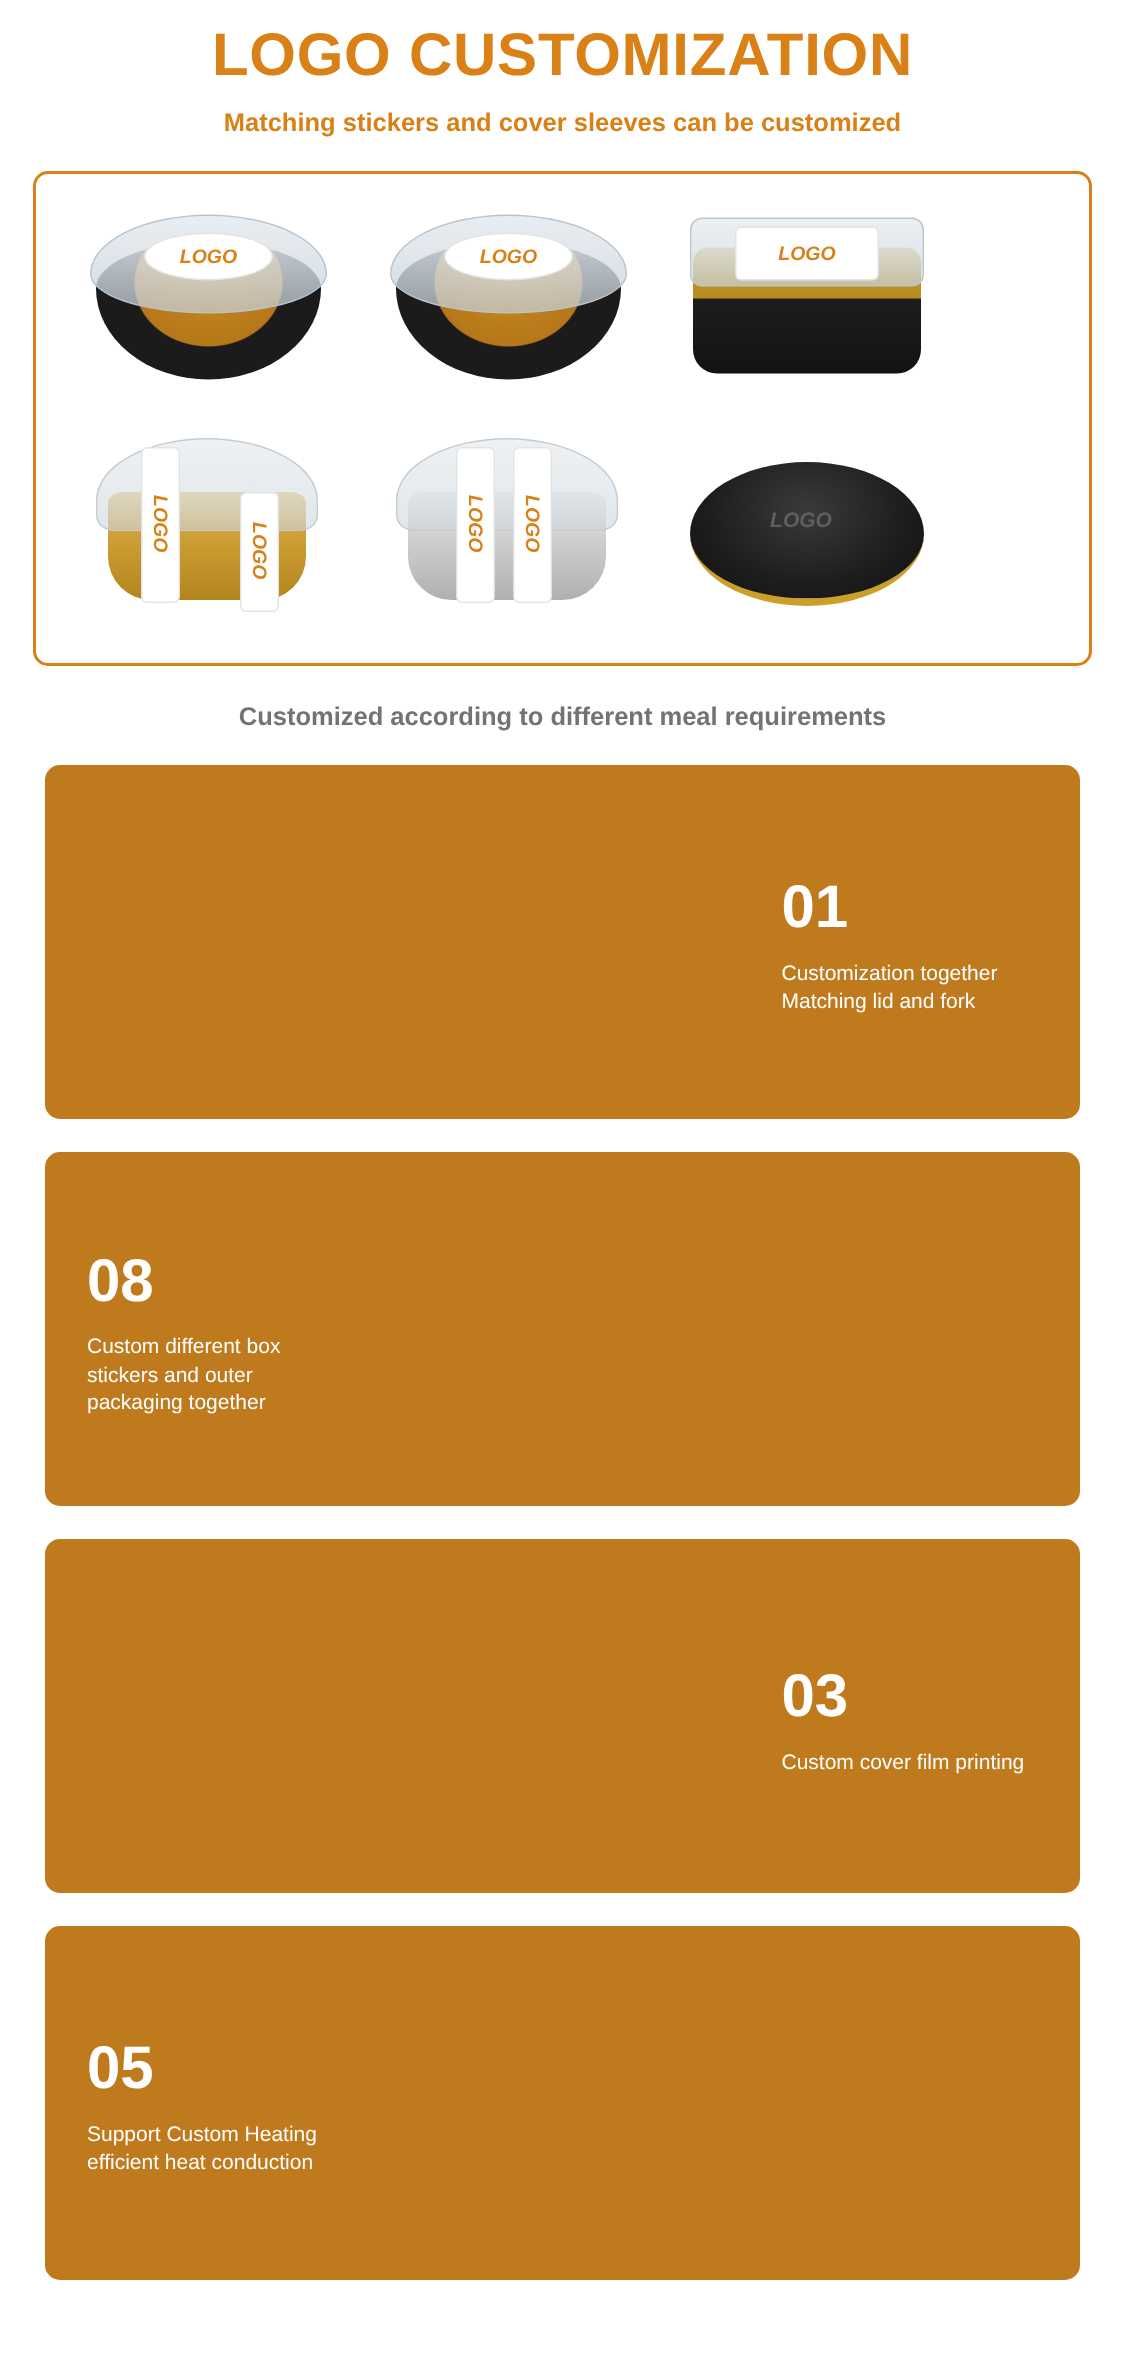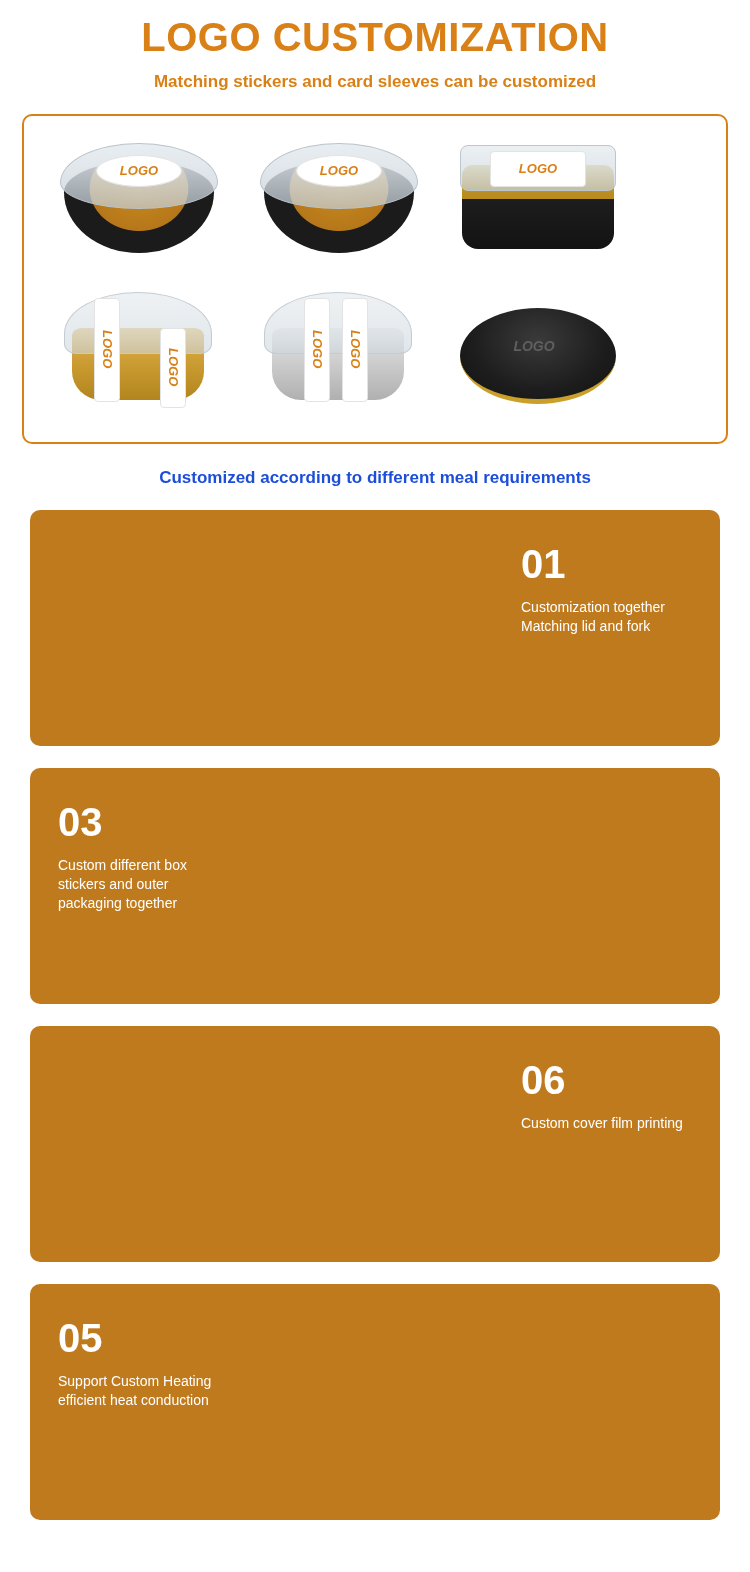--- a/index.html
+++ b/index.html
@@ -118,30 +118,30 @@
     position: absolute; left: 0; right: 0; top: 54px;
     text-align: center; color: #5f5f5f; font-style: italic;
     font-weight: bold; font-size: 14px;
   }
 
   .section-note {
     margin-top: 24px;
     text-align: center;
     font-size: 17px;
     font-weight: bold;
-    color: #1d4ed8;
+    color: #737373;
   }
 
   
   .cards { margin-top: 22px; padding: 0 30px; }
   .card {
     background: #c07a1e;
     border-radius: 10px;
     display: flex;
-    align-items: flex-start;
+    align-items: center;
     margin-bottom: 22px;
     padding: 18px;
     height: 236px;
   }
   .card .photo {
     background: #fff;
     border-radius: 6px;
     flex: 0 0 455px;
     position: relative;
     overflow: hidden;
@@ -262,21 +262,21 @@
     position: absolute; right: 52px; top: 116px; width: 134px; height: 76px;
     border-left: 4px solid #9aa0a5; border-right: 4px solid #9aa0a5;
     transform: perspective(120px) rotateX(8deg);
   }
 </style>
 </head>
 <body>
 
 <div class="header">
   <div class="main-title">LOGO CUSTOMIZATION</div>
-  <div class="sub-title">Matching stickers and card sleeves can be customized</div>
+  <div class="sub-title">Matching stickers and cover sleeves can be customized</div>
 </div>
 
 <div class="showcase">
 
   <div class="showcase-row">
 
     <div class="prod">
       <div class="bowl-black"></div>
       <div class="lid-clear"></div>
       <div class="logo-tag tag-oval">LOGO</div>
@@ -339,21 +339,21 @@
       <div class="fork" style="left:416px;background:#c9df63;"></div>
     </div>
     <div class="text">
       <div class="num">01</div>
       <div class="desc">Customization together Matching lid and fork</div>
     </div>
   </div>
 
   <div class="card reverse">
     <div class="text">
-      <div class="num">03</div>
+      <div class="num">08</div>
       <div class="desc">Custom different box stickers and outer packaging together</div>
     </div>
     <div class="photo">
       <div class="bag-bg"></div>
       <div class="p2-item" style="left:70px;top:104px;width:92px;height:46px;background:linear-gradient(180deg,#d9b24c,#b8891f);"></div>
       <div class="p2-item" style="left:150px;top:92px;width:104px;height:50px;background:linear-gradient(180deg,#e2c066,#c2922a);"></div>
       <div class="p2-item" style="left:236px;top:86px;width:96px;height:48px;background:linear-gradient(180deg,#2a2a2a,#151515);"></div>
       <div class="p2-item" style="left:300px;top:52px;width:86px;height:44px;background:linear-gradient(180deg,#dcb655,#bb8d22);"></div>
       <div class="p2-item" style="left:206px;top:48px;width:72px;height:40px;background:linear-gradient(180deg,#3a3a3a,#1a1a1a);"></div>
       <div class="p2-item" style="left:96px;top:62px;width:74px;height:38px;background:linear-gradient(180deg,#cfcfcf,#a8a8a8);"></div>
@@ -369,21 +369,21 @@
             <div class="swatch"></div>
           </div>
       </div>
       <div class="meal-box" style="left:208px;top:86px;">
         <div class="film">
             <div class="swatch"></div>
           </div>
       </div>
     </div>
     <div class="text">
-      <div class="num">06</div>
+      <div class="num">03</div>
       <div class="desc">Custom cover film printing</div>
     </div>
   </div>
 
   <div class="card reverse">
     <div class="text">
       <div class="num">05</div>
       <div class="desc">Support Custom Heating efficient heat conduction</div>
     </div>
     <div class="photo">

